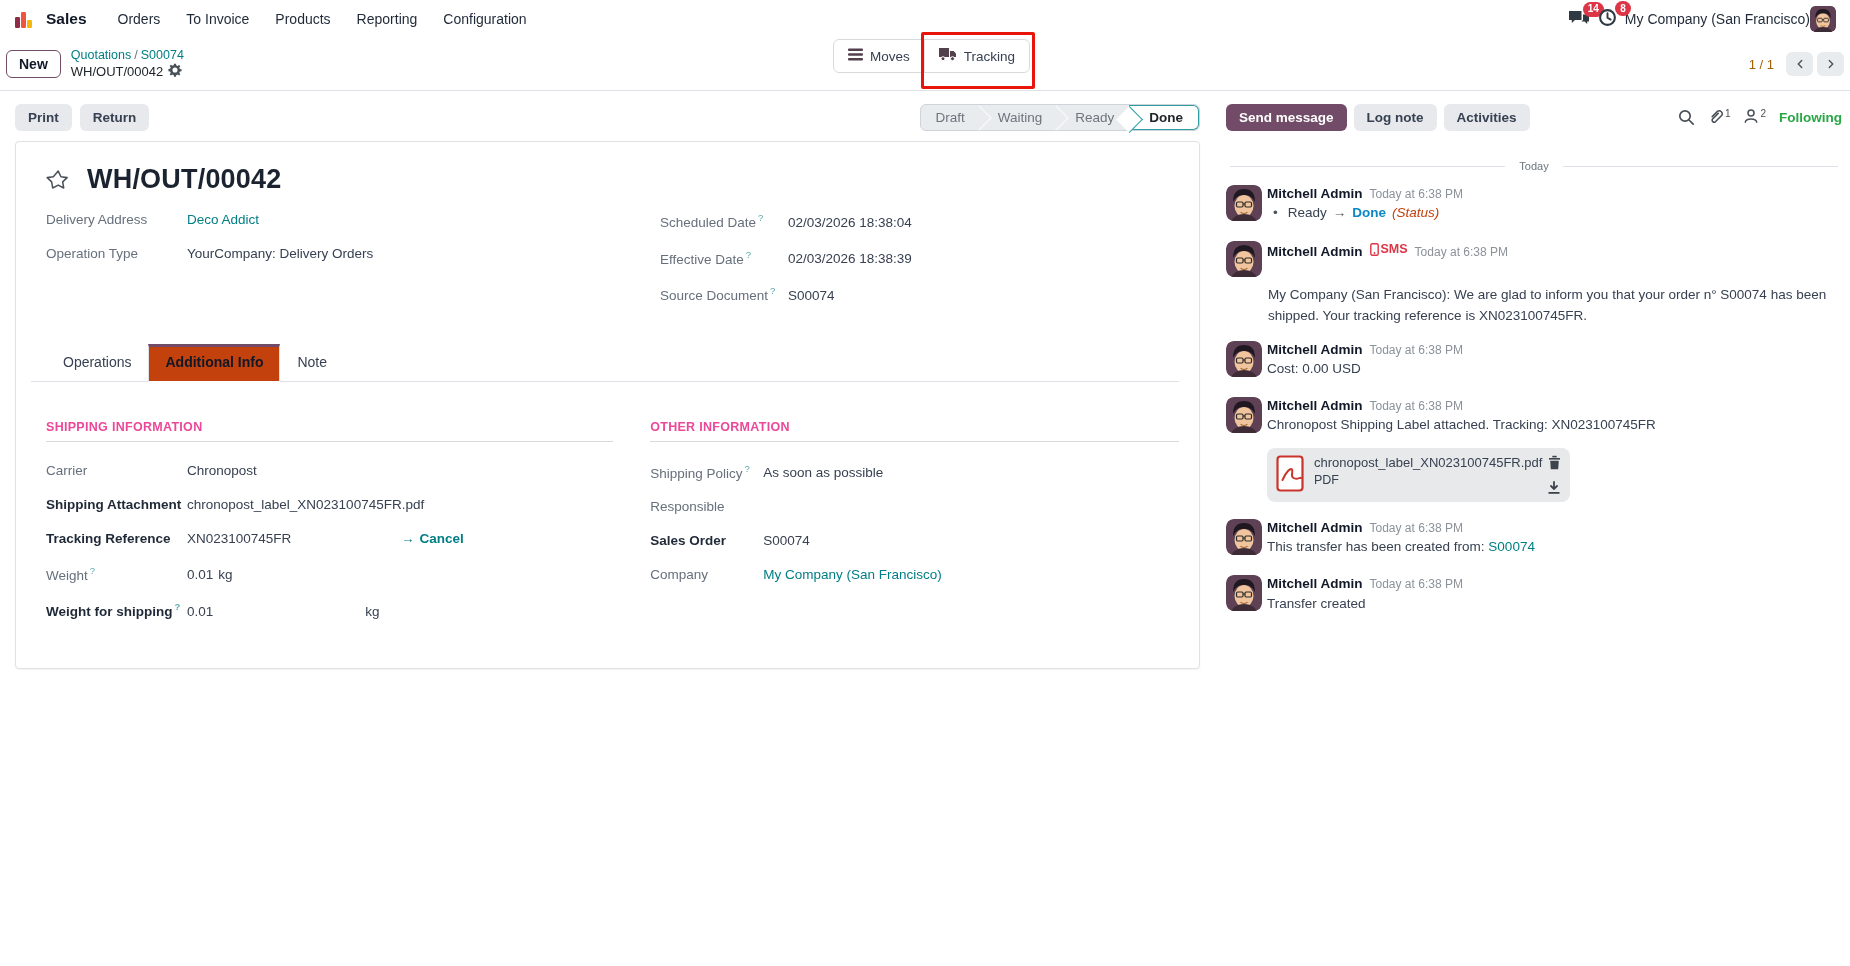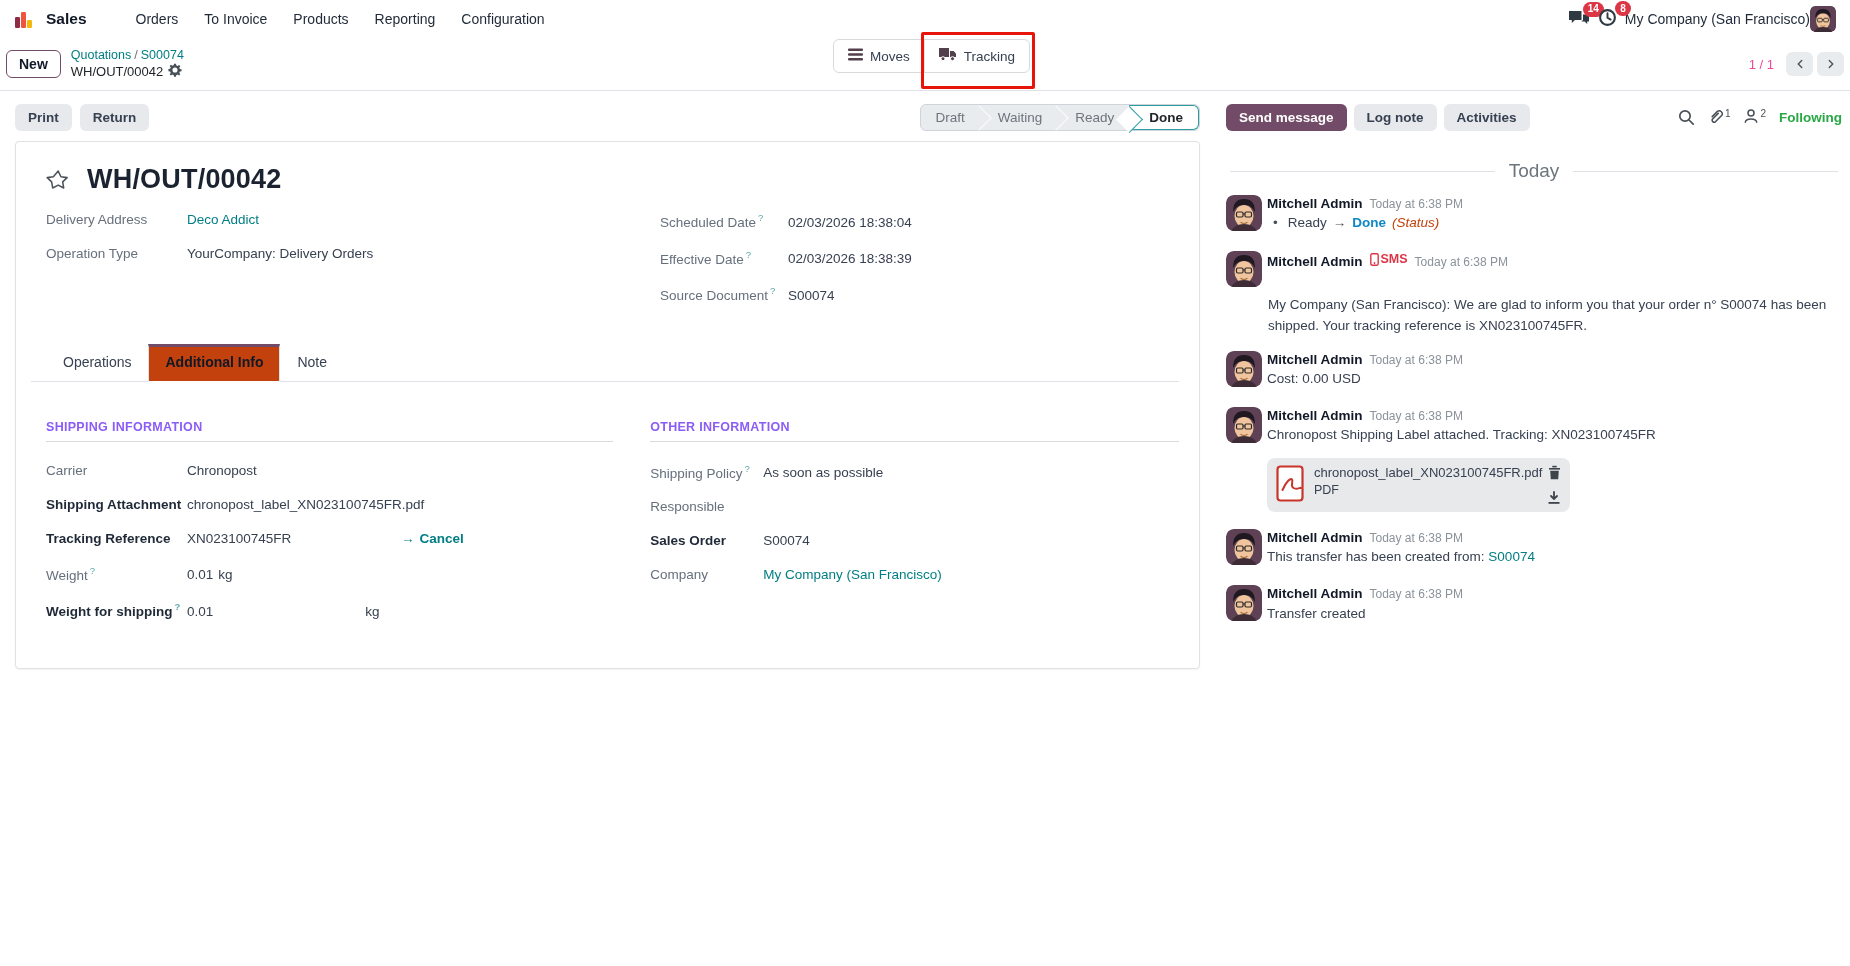--- a/index.html
+++ b/index.html
@@ -4,21 +4,21 @@
 <style>
   * { margin:0; padding:0; box-sizing:border-box; }
   html,body { width:1850px; height:966px; background:#fff; overflow:hidden;
     font-family:"Liberation Sans","DejaVu Sans",sans-serif; color:#374151; font-size:13.5px; }
   .hidden-defs { position:absolute; width:0; height:0; overflow:hidden; }
 
   
   .navbar { height:38px; display:flex; align-items:center; padding:0 14px; }
   .nav-left { display:flex; align-items:center; gap:4px; }
   .logo { display:inline-flex; margin-right:8px; cursor:pointer; }
-  .app-name { font-size:15.5px; font-weight:700; color:#111827; margin-right:34px; cursor:pointer; }
+  .app-name { font-size:15.5px; font-weight:700; color:#111827; margin-right:16px; cursor:pointer; }
   .nav-item { font-size:14px; color:#1f2937; padding:6px 11px; border-radius:4px; cursor:pointer; }
   .nav-right { margin-left:auto; display:flex; align-items:center; gap:0; }
   .nav-icon-wrap { position:relative; display:inline-flex; cursor:pointer; padding-right:8px; }
   .badge { position:absolute; top:-7px; right:-6px; background:var(--danger); color:#fff;
     font-size:10px; font-weight:700; border-radius:9px; padding:1.5px 5px; line-height:1.2; }
   .company { font-size:14px; color:#1f2937; cursor:pointer; }
   .nav-avatar { width:26px; height:26px; border-radius:5px; overflow:hidden; display:inline-flex; cursor:pointer; }
 
   
   .control-panel { position:relative; height:53px; border-bottom:1px solid #dee2e6;
@@ -31,21 +31,21 @@
   .bc-sep { color:#6c757d; margin:0 3px; }
   .bc-bottom { font-size:13px; color:#212529; display:flex; align-items:center; gap:5px; }
   .cp-center { position:absolute; left:833px; top:1px; display:flex; }
   .btn-group { display:flex; border:1px solid #d8dadd; border-radius:6px; background:#fff; }
   .btn-group .gbtn { display:flex; align-items:center; gap:7px; padding:7px 14px; font-size:13.5px;
     color:#374151; background:transparent; border:none; cursor:pointer; position:relative; }
   .btn-group .gbtn + .gbtn { border-left:1px solid #e3e5e8; }
   .red-box { position:absolute; left:-4px; top:-8px; right:-6px; bottom:-17px;
     border:3px solid var(--highlight); border-radius:2px; pointer-events:none; }
   .cp-right { margin-left:auto; display:flex; align-items:center; gap:4px; }
-  .pager-text { font-size:13px; color:#ec4899; margin-right:8px;text-align:center; }
+  .pager-text { font-size:13px; color:#a16207; margin-right:8px;text-align:center; }
   .pager-btn { width:27px; height:24px; background:#e9ecef; border:none; border-radius:6px;
     display:inline-flex; align-items:center; justify-content:center; cursor:pointer; }
 
   
   .content { display:flex; align-items:flex-start; }
   .form-col { width:1185px; margin-left:15px; flex:none; }
   .button-row { display:flex; align-items:center; margin-top:13px; height:27px; }
   .btn-sec { background:#e7e9ed; color:#374151; border:none; border-radius:6px;
     font-size:13.5px; font-weight:600; padding:6px 13px; cursor:pointer; margin-right:8px; }
   .btn-primary { background:var(--accent); color:#fff; border:none; border-radius:6px;
@@ -85,35 +85,35 @@
 
   
   .tabs { display:flex; border-bottom:1px solid #dee2e6; margin-top:22px; padding-left:15px; }
   .tab { padding:9px 16px 10px; font-size:14px; color:#374151; cursor:pointer; border:1px solid transparent; }
   .tab.active { background:#c2410c; font-weight:700; color:#111827; border:1px solid #dee2e6;
     border-bottom:1px solid #fff; border-top:3px solid var(--accent); margin-bottom:-1px; padding-top:7px; }
 
   .cols { display:flex; padding-top:38px; }
   .col-left { width:592px; padding-left:15px; }
   .col-right { width:575px; padding-left:37px; }
-  .sec-heading { font-size:12.5px; font-weight:700; color:#8b5cf6; letter-spacing:.3px; }
+  .sec-heading { font-size:12.5px; font-weight:700; color:#ec4899; letter-spacing:.3px; }
   .sec-rule { border:none; border-top:1px solid #d8dadd; margin:7px 0 21px; }
   .cancel-link { position:absolute; left:355px; color:var(--link); font-weight:600; cursor:pointer;
     font-size:13.5px; display:inline-flex; gap:5px; align-items:baseline; }
   .unit { color:#374151; }
   .unit.far { margin-left:152px; }
 
   
   .chatter { flex:1; min-width:0; padding:0 8px 0 26px; }
   .chatter-top { display:flex; align-items:center; margin-top:13px; gap:7px; }
   .chatter-icons { margin-left:auto; display:flex; align-items:center; gap:13px; }
   .cicon { display:inline-flex; align-items:flex-start; cursor:pointer; }
   .cicon sup { font-size:10px; color:#495057; margin-left:1px; }
   .following { color:var(--success); font-weight:700; font-size:13.5px; cursor:pointer; }
-  .day-divider { display:flex; align-items:center; gap:14px; margin:29px 4px 13px; color:#6c757d; font-size:19px; }
+  .day-divider { display:flex; align-items:center; gap:14px; margin:29px 4px 13px; color:#6c757d; font-size:11px; }
   .day-divider::before, .day-divider::after { content:""; flex:1; border-top:1px solid #dee2e6; }
 
   .message { display:flex; gap:3px; margin-bottom:17px; }
   .avatar { width:36px; height:36px; border-radius:8px; overflow:hidden; flex:none; }
   .msg-content { flex:1; min-width:0; padding-left:2px; }
   .msg-head { display:flex; align-items:baseline; gap:7px; line-height:1.35; }
   .msg-author { font-weight:700; color:#111827; font-size:13.5px; }
   .msg-time { color:#8b929a; font-size:12px; }
   .sms-badge { color:var(--danger); font-weight:700; font-size:12.5px; display:inline-flex; align-items:center; gap:2px; }
   .msg-body { color:#374151; font-size:13.5px; line-height:1.55; max-width:578px; }

